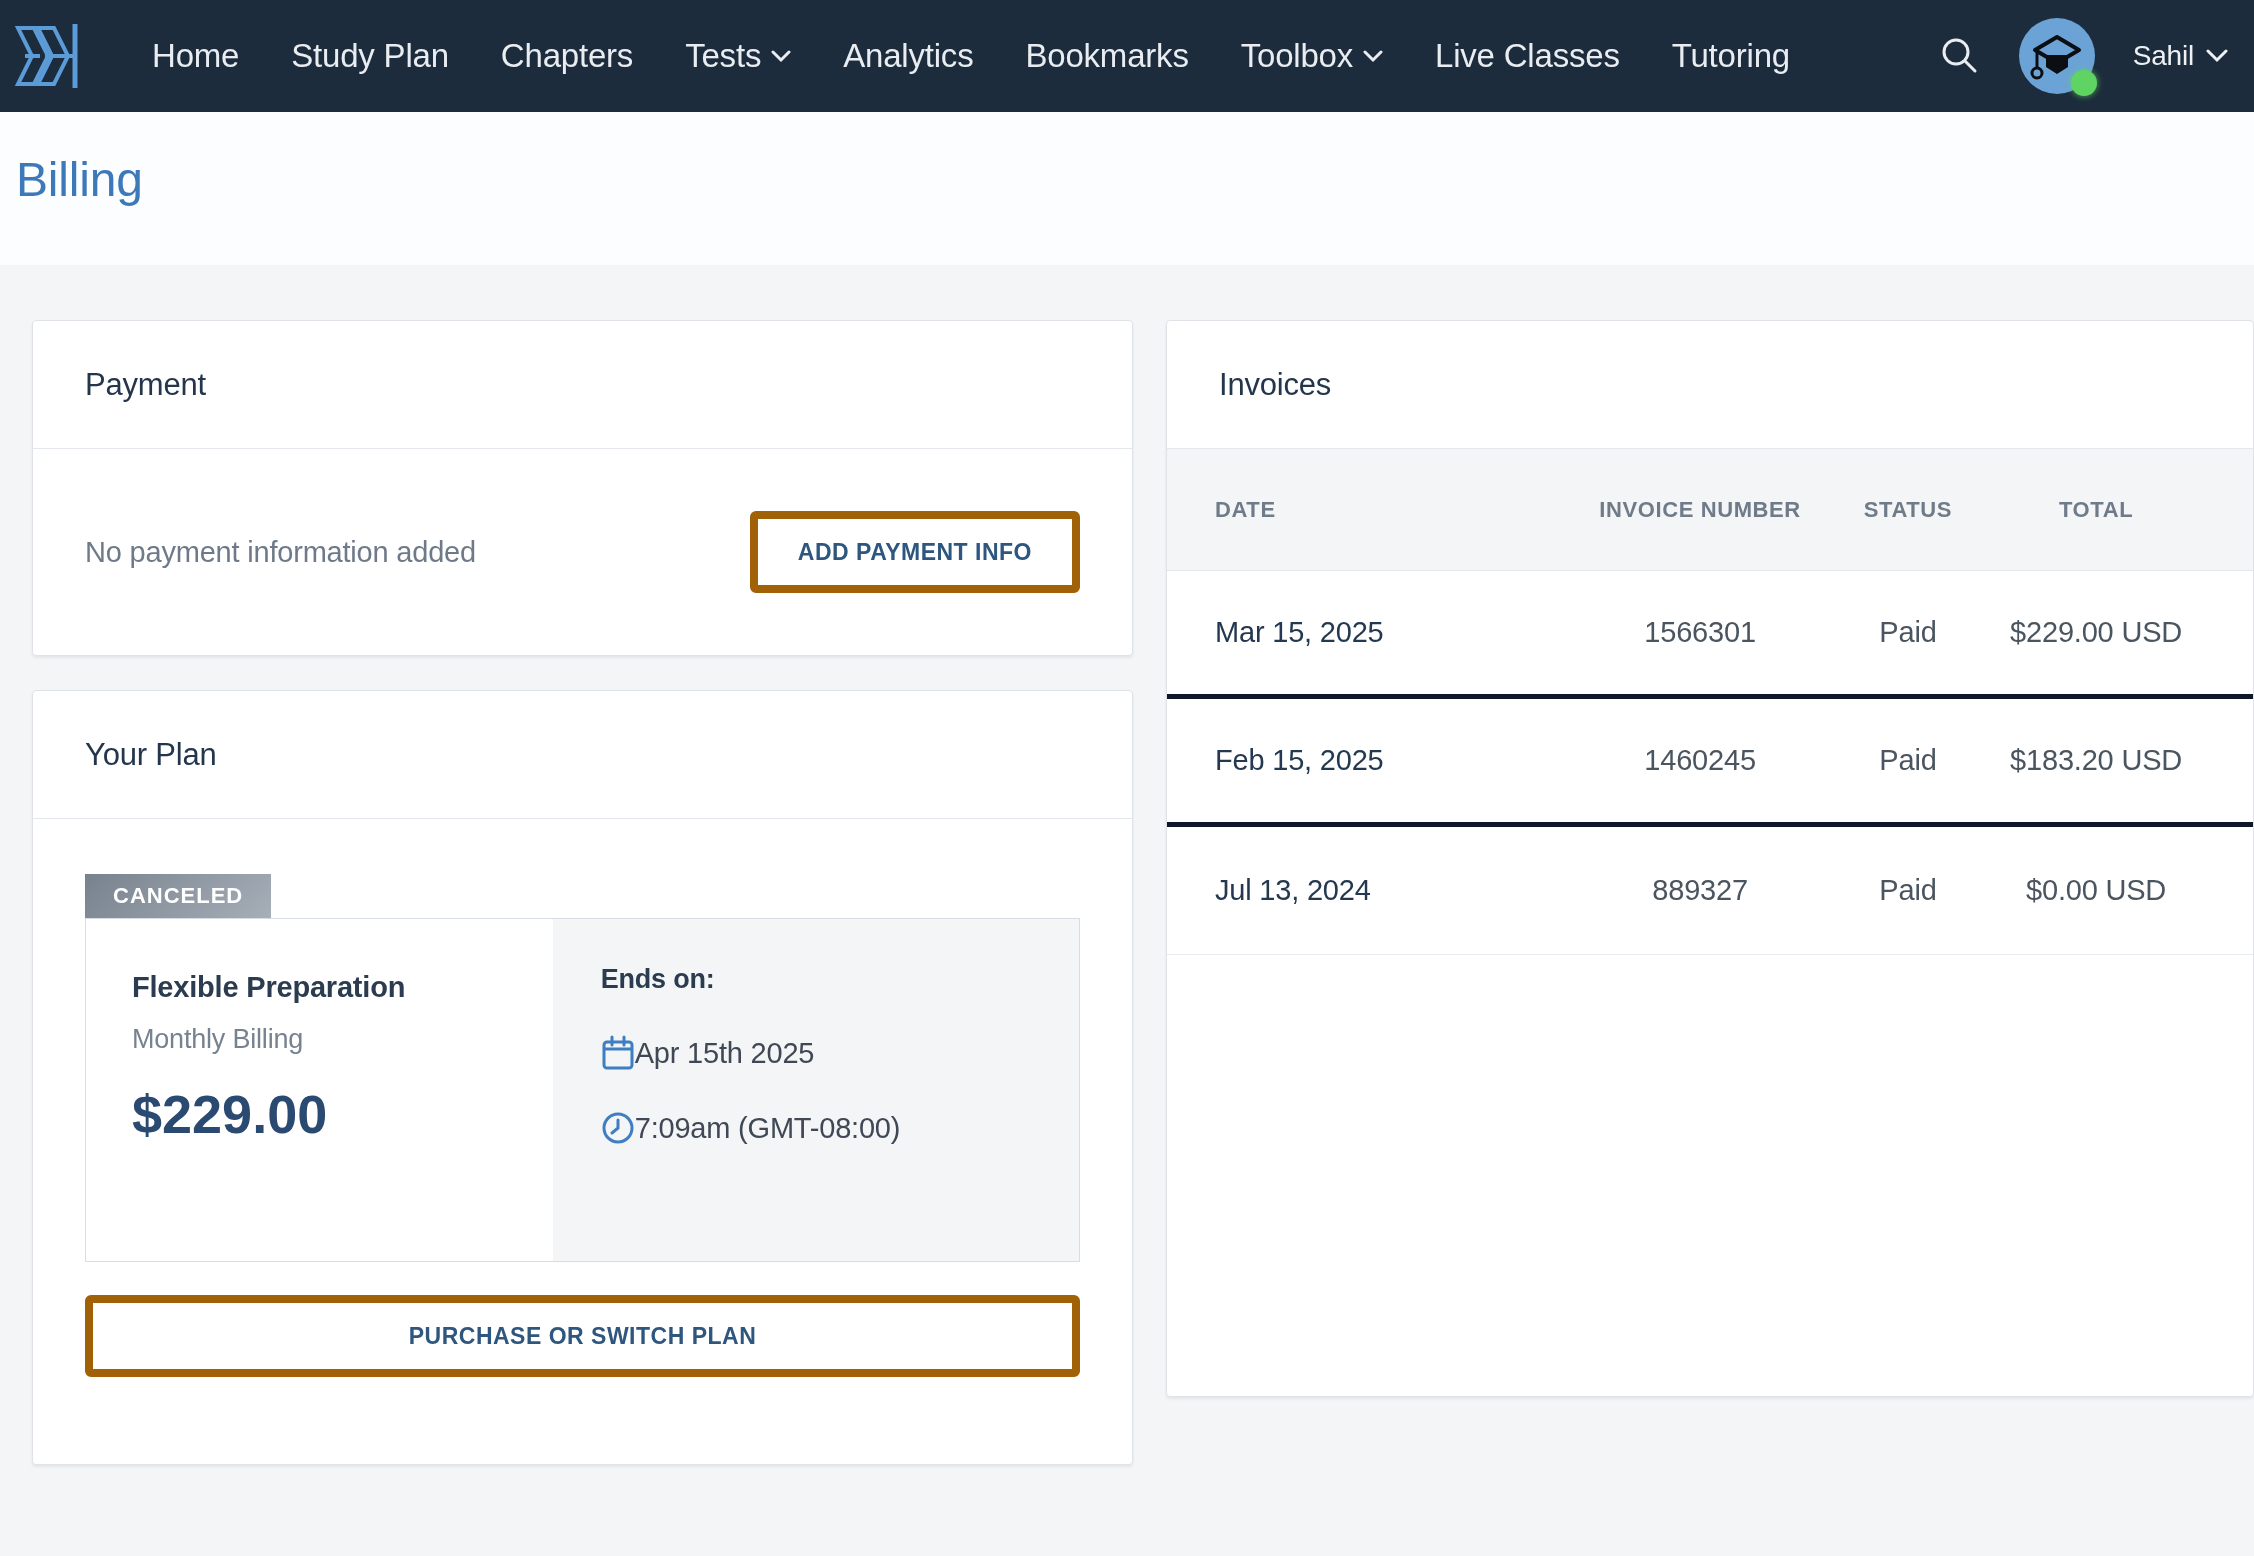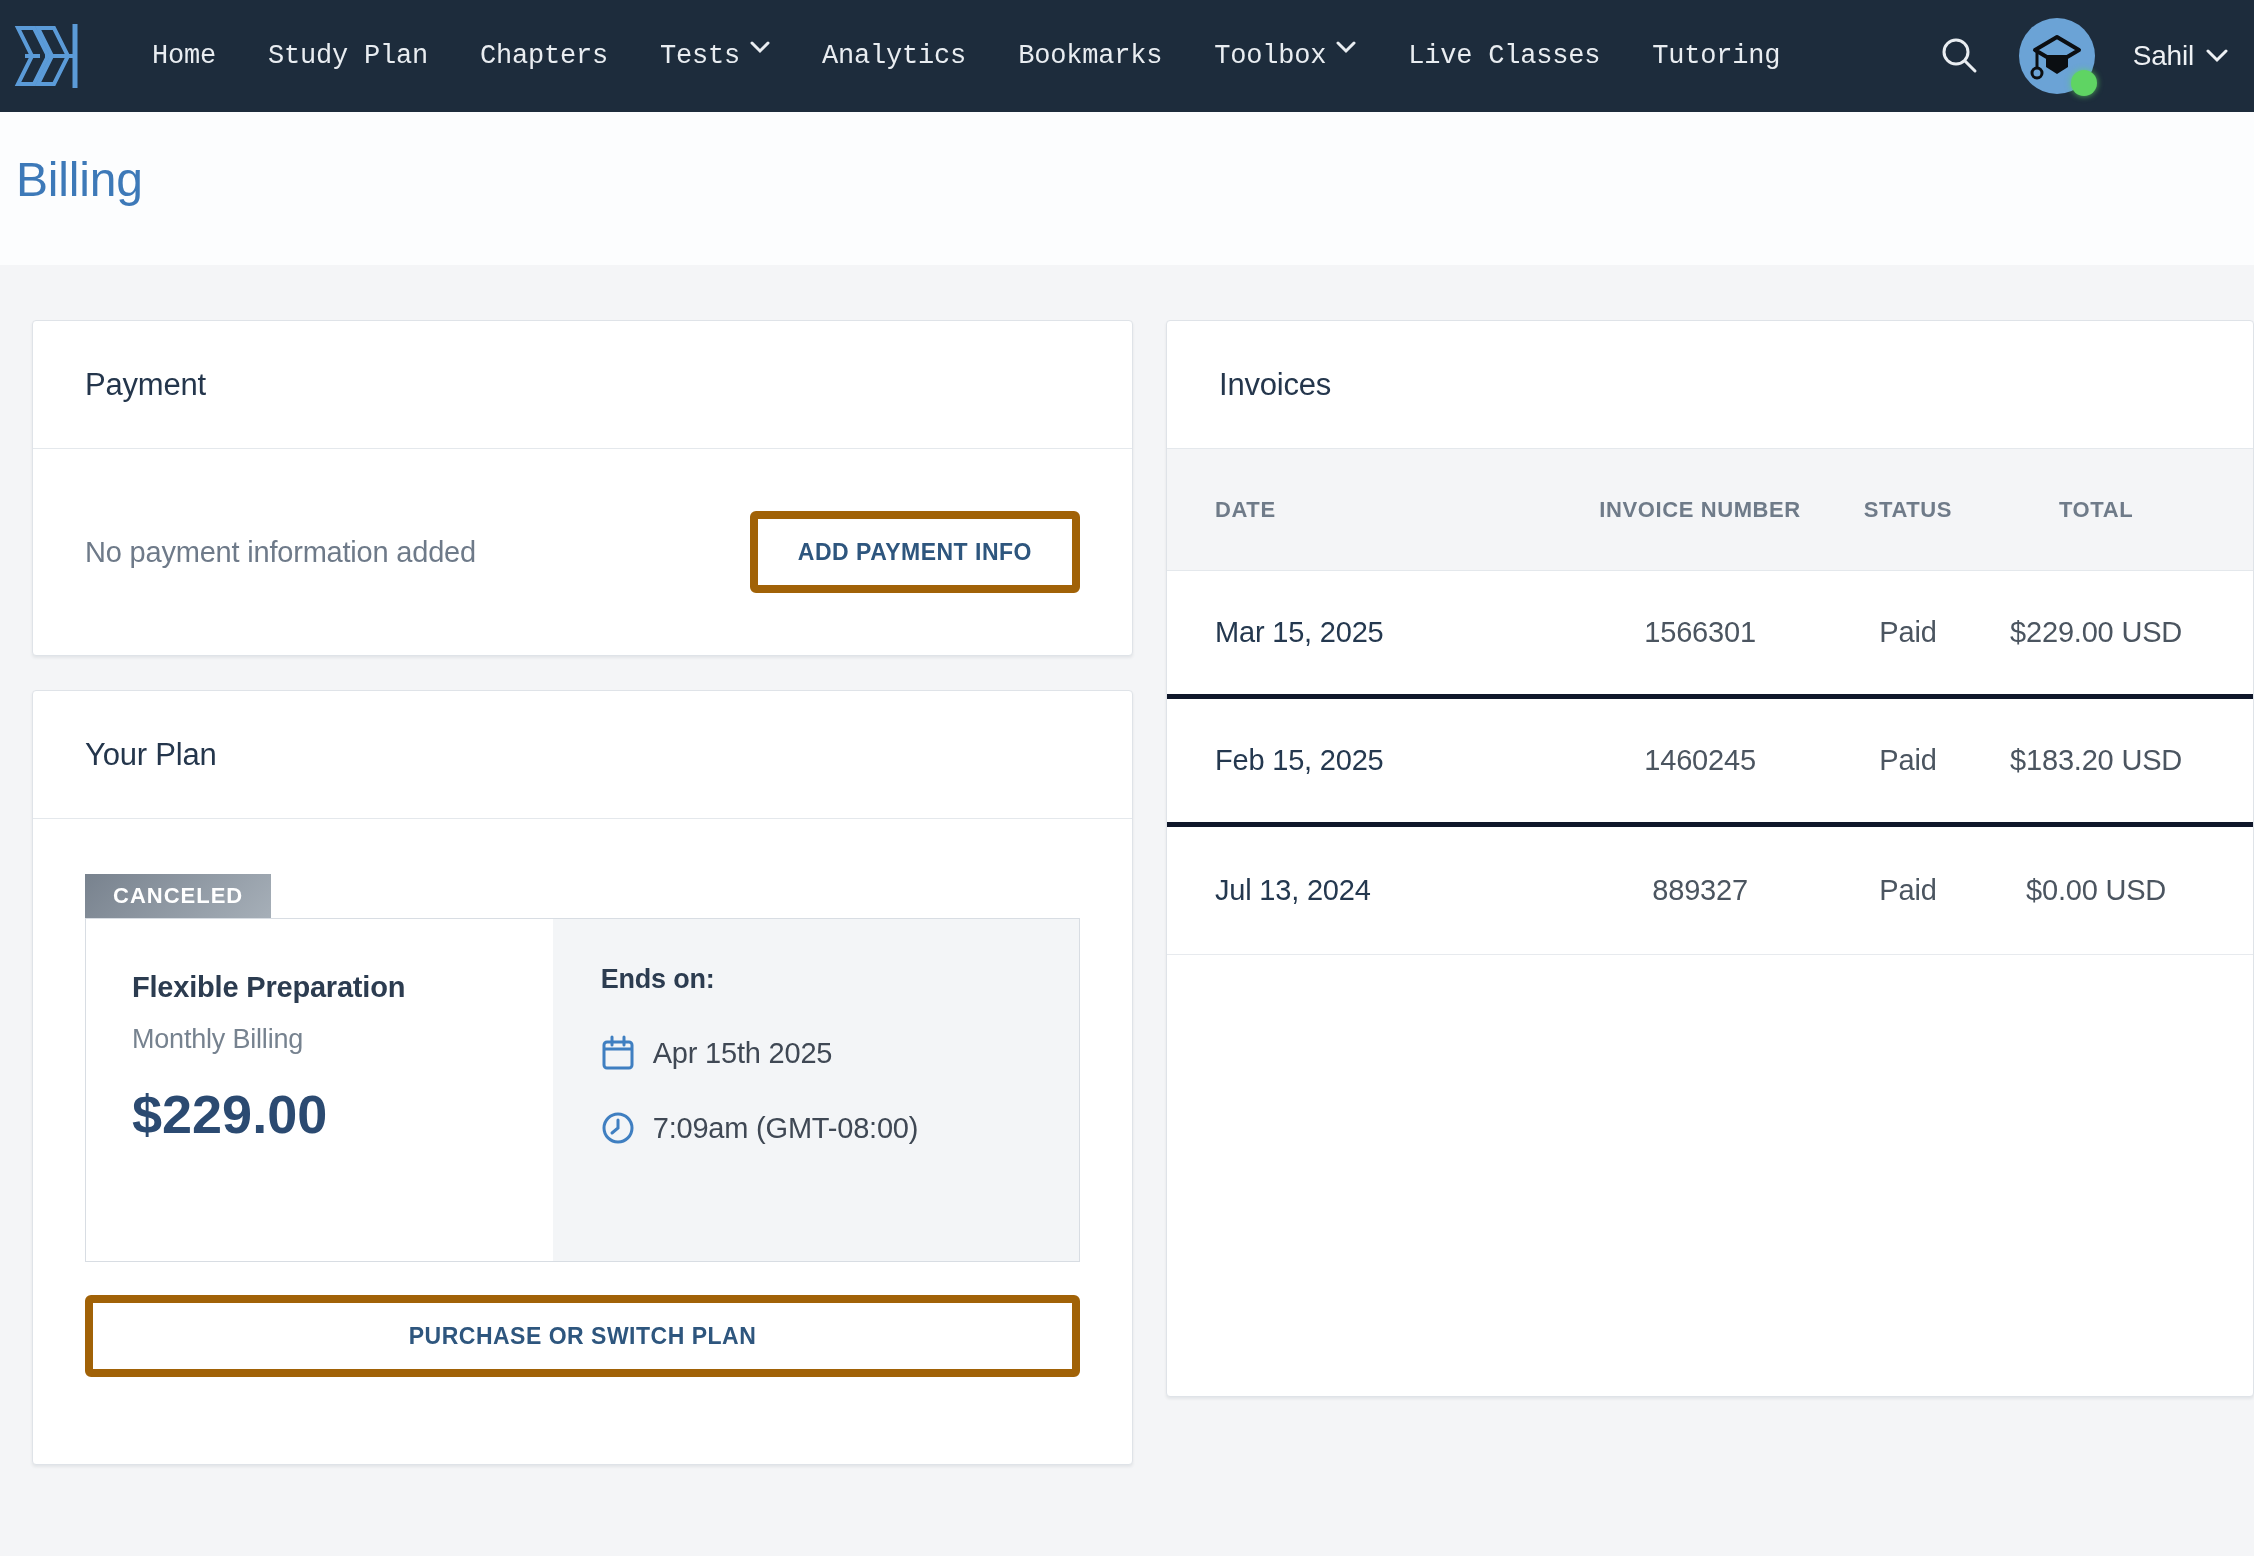--- a/index.html
+++ b/index.html
@@ -17,26 +17,26 @@
     height:112px;
     background:#1d2c3c;
     display:flex;
     align-items:center;
     padding:0 26px 0 14px;
   }
   .nav-logo { width:66px; height:72px; margin-right:72px; flex:0 0 auto; }
   .nav-items { display:flex; align-items:center; list-style:none; gap:52px; }
   .nav-item {
     color:#e9edf1;
-    font-size:27px;
+    font-size:33px;
     cursor:pointer;
     display:flex;
+    align-items:center;
     gap:10px;
     white-space:nowrap;
-    font-family:Liberation Mono, monospace;
   }
   .nav-right { margin-left:auto; display:flex; align-items:center; gap:38px; }
   .search-btn { width:44px; height:44px; cursor:pointer; }
   .avatar-wrap { position:relative; width:76px; height:76px; cursor:pointer; }
   .avatar {
     width:76px; height:76px; border-radius:50%;
     background:#6ba3d6;
     display:flex; align-items:center; justify-content:center;
   }
   .status-dot {
@@ -124,21 +124,21 @@
     border:1px solid #d8dde3;
     display:flex;
     height:344px;
   }
   .plan-left { width:47%; background:#ffffff; padding:52px 46px; }
   .plan-name { font-size:29px; font-weight:bold; color:#2c3c50; }
   .plan-cycle { font-size:27px; color:#76828f; margin-top:20px; }
   .plan-price { font-size:54px; font-weight:bold; color:#2b4a71; margin-top:28px; letter-spacing:0; }
   .plan-right { width:53%; background:#f3f5f7; padding:45px 48px; }
   .ends-label { font-size:27px; font-weight:bold; color:#2c3c50; }
-  .ends-row { display:flex; align-items:center; gap:18px; margin-top:40px; }
+  .ends-row { display:flex; align-items:center; margin-top:40px; }
   .ends-text { font-size:29px; color:#3f4854; }
   .blue-icon { flex:0 0 auto; }
 
   
   .invoices-card { height:1077px; display:flex; flex-direction:column; }
   .inv-grid { display:grid; grid-template-columns:36% 26% 16% 22%; align-items:center; }
   .inv-head-row {
     background:#f4f5f7;
     height:122px;
     padding:0 48px;

